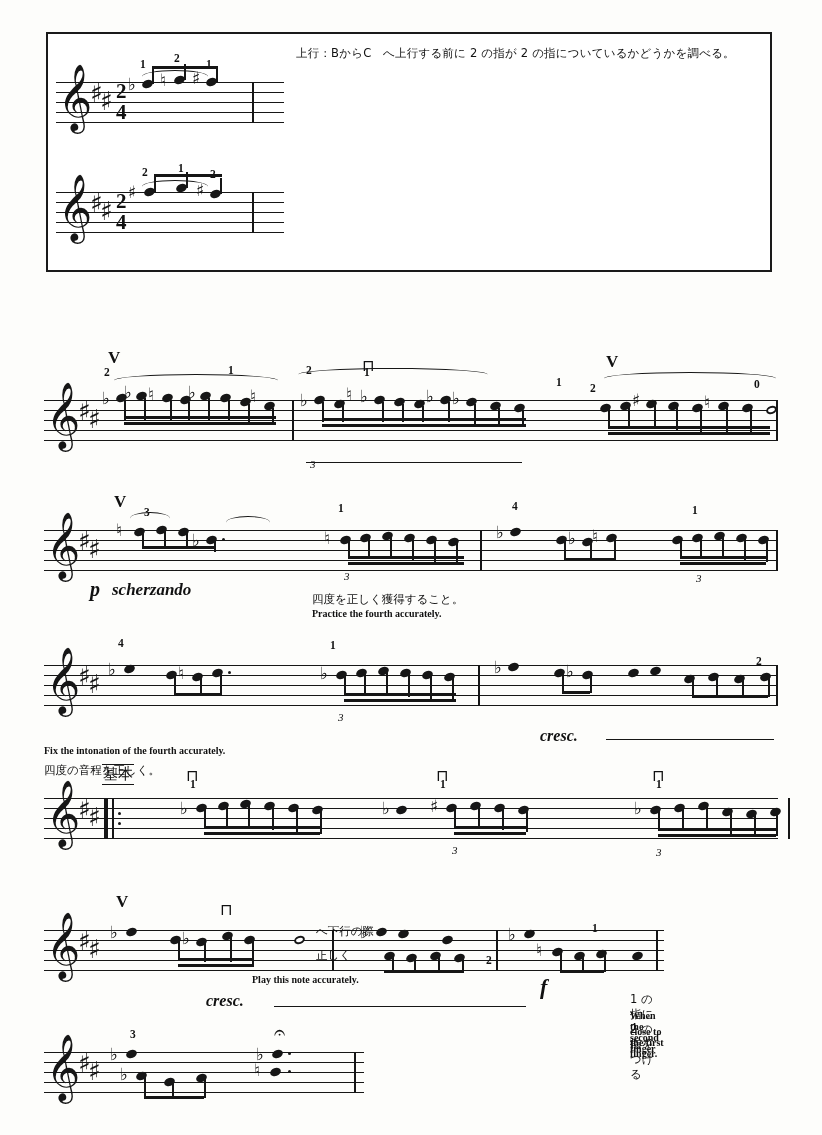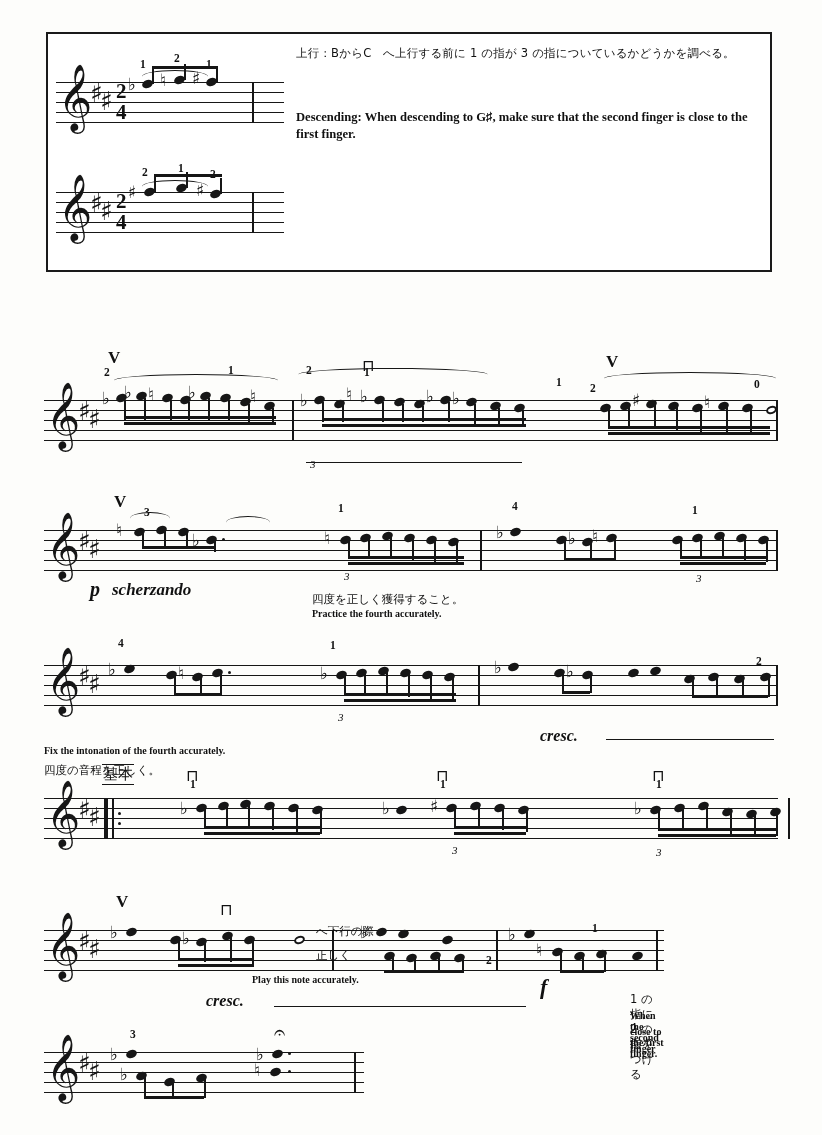--- a/index.html
+++ b/index.html
@@ -303,25 +303,24 @@
         <div class="stem" style="left:130px; top:-20px; height:16px;"></div>
         <div class="acc" style="left:140px; top:-10px;">♯</div>
         <div class="nh" style="left:154px; top:-2px;"></div>
         <div class="stem" style="left:164px; top:-14px; height:16px;"></div>
         <div class="beam" style="left:98px; top:-18px; width:68px;"></div>
         <div class="barline" style="left:196px;"></div>
       </div>
     </div>
 
     <div class="instr-right">
-      <div class="para jp">上行：BからC　へ上行する前に 1 の指が 3 の指についているかどうかを調べる。</div>
+      <div class="para jp">上行：BからC　へ上行する前に 2 の指が 2 の指についているかどうかを調べる。</div>
       <div class="gap"></div>
       <div class="gap" style="height:22px;"></div>
       <div class="gap" style="height:6px;"></div>
-      <div class="para en">Descending: When descending to G♯, make sure that the second finger is close to the first finger.</div>
     </div>
   </div>
 
   <div class="system" style="left:44px; top:400px; width:734px;">
     <div class="staff">
       <div class="line l0"></div>
         <div class="line l1"></div>
         <div class="line l2"></div>
         <div class="line l3"></div>
         <div class="line l4"></div>

